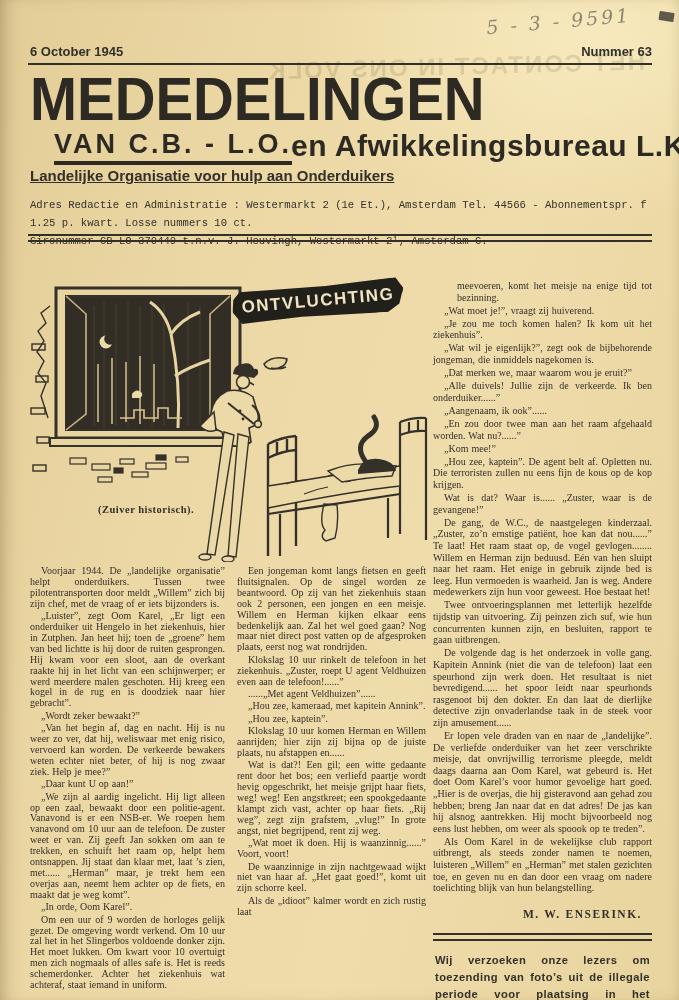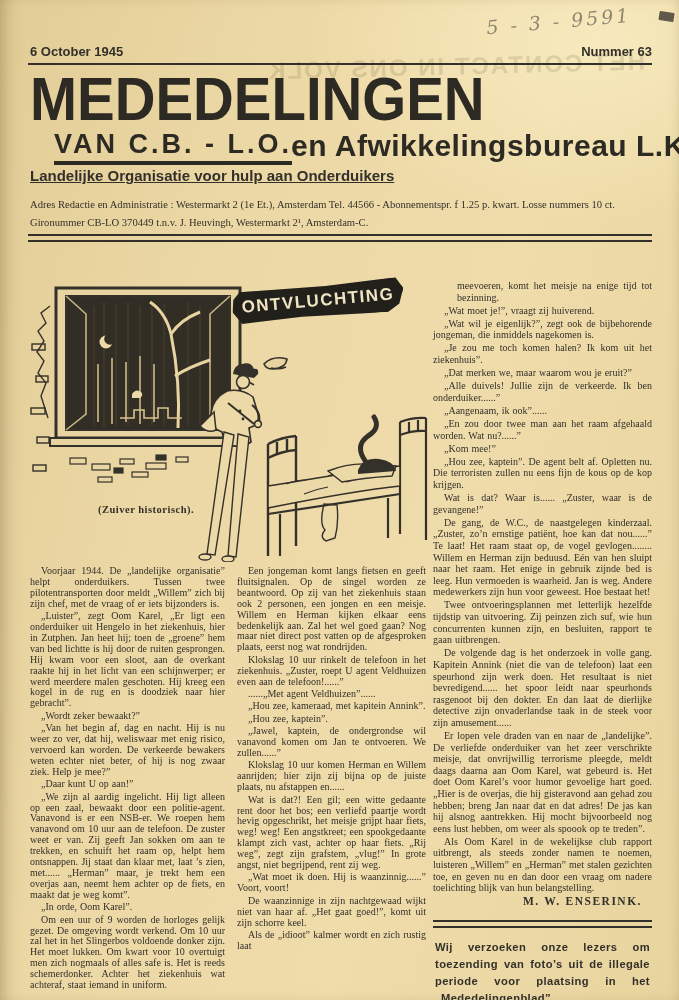--- a/index.html
+++ b/index.html
@@ -56,21 +56,21 @@
     position:absolute;left:0;top:0;font-size:27px;letter-spacing:3px;
     border-bottom:4px solid #2c2a23;padding-bottom:1px;white-space:nowrap;margin-left:24px;
   }
   .sub-right{position:absolute;left:261px;top:0;font-size:30px;letter-spacing:.5px;white-space:nowrap;}
   .tagline{
     position:absolute;left:30px;top:167px;
     font-family:"Liberation Sans", sans-serif;font-weight:bold;font-size:15px;text-decoration:underline;
   }
   .address{
     position:absolute;left:30px;top:196px;width:622px;
-    font-family:Liberation Serif, serif;font-size:10.6px;line-height:18px;
+    font-family:Liberation Mono, monospace;font-size:10.6px;line-height:18px;
   }
   .rule-double{border-top:2px solid var(--ink);border-bottom:2px solid var(--ink);height:4px;}
   .rule-head{position:absolute;left:28px;top:234px;width:624px;}
   
   .cartoon{position:absolute;left:28px;top:272px;width:405px;height:290px;}
   .banner{
     position:absolute;left:232px;top:284px;width:172px;height:34px;
     background:#22201a;transform:rotate(-5deg);
     clip-path:polygon(1% 25%, 5% 4%, 55% 8%, 96% 0%, 100% 34%, 97% 78%, 90% 100%, 40% 92%, 5% 98%, 0 62%);
     display:flex;align-items:center;justify-content:center;
@@ -86,21 +86,21 @@
     font-weight:bold;font-size:10.5px;letter-spacing:.5px;
   }
   
   .col p{margin:0 0 1.5px;text-indent:11px;text-align:justify;}
   .col{font-size:10px;line-height:10.9px;word-spacing:.5px;}
   .col1{position:absolute;left:30px;top:566px;width:195px;}
   .col2{position:absolute;left:237px;top:566px;width:189px;}
   .col3{position:absolute;left:433px;top:280px;width:219px;font-size:10px;line-height:11.6px;}
   .col--continuation .paras p:first-child{text-indent:0;margin-left:24px;}
   .signature{
-    text-align:right;padding-right:10px;margin-top:2px;
+    text-align:right;padding-right:10px;margin-top:15px;
     font-size:11.5px;letter-spacing:1.5px;font-weight:bold;
   }
   .col3 .rule-double{margin:13px 0 11px;}
   .notice{
     font-family:"Liberation Sans", sans-serif;font-weight:bold;
     font-size:11.2px;line-height:17px;letter-spacing:.4px;
     text-align:justify;margin:2px 2px 1px;
   }
 </style>
 </head>
@@ -248,34 +248,33 @@
       <p>„We zijn al aardig ingelicht. Hij ligt alleen op een zaal, bewaakt door een politie-agent. Vanavond is er een NSB-er. We roepen hem vanavond om 10 uur aan de telefoon. De zuster weet er van. Zij geeft Jan sokken om aan te trekken, en schuift het raam op, helpt hem ontsnappen. Jij staat dan klaar met, laat ’s zien, met...... „Herman” maar, je trekt hem een overjas aan, neemt hem achter op de fiets, en maakt dat je weg komt”.</p>
       <p>„In orde, Oom Karel”.</p>
       <p>Om een uur of 9 worden de horloges gelijk gezet. De omgeving wordt verkend. Om 10 uur zal het in het Slingerbos voldoende donker zijn. Het moet lukken. Om kwart voor 10 overtuigt men zich nogmaals of alles safe is. Het is reeds schemerdonker. Achter het ziekenhuis wat achteraf, staat iemand in uniform.</p>
     </div>
   <div class="col col2 paras">
       <p>Een jongeman komt langs fietsen en geeft fluitsignalen. Op de singel worden ze beantwoord. Op zij van het ziekenhuis staan ook 2 personen, een jongen en een meisje. Willem en Herman kijken elkaar eens bedenkelijk aan. Zal het wel goed gaan? Nog maar niet direct post vatten op de afgesproken plaats, eerst nog wat rondrijden.</p>
       <p>Klokslag 10 uur rinkelt de telefoon in het ziekenhuis. „Zuster, roept U agent Veldhuizen even aan de telefoon!......”</p>
       <p>......„Met agent Veldhuizen”......</p>
       <p>„Hou zee, kameraad, met kapitein Annink”.</p>
       <p>„Hou zee, kaptein”.</p>
-      <p>„Jawel, kaptein, de ondergrondse wil vanavond komen om Jan te ontvoeren. We zullen......”</p>
       <p>Klokslag 10 uur komen Herman en Willem aanrijden; hier zijn zij bijna op de juiste plaats, nu afstappen en......</p>
       <p>Wat is dat?! Een gil; een witte gedaante rent door het bos; een verliefd paartje wordt hevig opgeschrikt, het meisje grijpt haar fiets, weg! weg! Een angstkreet; een spookgedaante klampt zich vast, achter op haar fiets. „Rij weg”, zegt zijn grafstem, „vlug!” In grote angst, niet begrijpend, rent zij weg.</p>
       <p>„Wat moet ik doen. Hij is waanzinnig......” Voort, voort!</p>
       <p>De waanzinnige in zijn nachtgewaad wijkt niet van haar af. „Het gaat goed!”, komt uit zijn schorre keel.</p>
       <p>Als de „idioot” kalmer wordt en zich rustig laat</p>
     </div>
 
   <div class="col col3 col--continuation">
     <div class="paras">
         <p>meevoeren, komt het meisje na enige tijd tot bezinning.</p>
         <p>„Wat moet je!”, vraagt zij huiverend.</p>
+        <p>„Je zou me toch komen halen? Ik kom uit het ziekenhuis”.</p>
         <p>„Wat wil je eigenlijk?”, zegt ook de bijbehorende jongeman, die inmiddels nagekomen is.</p>
-        <p>„Je zou me toch komen halen? Ik kom uit het ziekenhuis”.</p>
         <p>„Dat merken we, maar waarom wou je eruit?”</p>
         <p>„Alle duivels! Jullie zijn de verkeerde. Ik ben onderduiker......”</p>
         <p>„Aangenaam, ik ook”......</p>
         <p>„En zou door twee man aan het raam afgehaald worden. Wat nu?......”</p>
         <p>„Kom mee!”</p>
         <p>„Hou zee, kaptein”. De agent belt af. Opletten nu. Die terroristen zullen nu eens fijn de kous op de kop krijgen.</p>
         <p>Wat is dat? Waar is...... „Zuster, waar is de gevangene!”</p>
         <p>De gang, de W.C., de naastgelegen kinderzaal. „Zuster, zo’n ernstige patiënt, hoe kan dat nou......” Te laat! Het raam staat op, de vogel gevlogen........ Willem en Herman zijn beduusd. Eén van hen sluipt naar het raam. Het enige in gebruik zijnde bed is leeg. Hun vermoeden is waarheid. Jan is weg. Andere medewerkers zijn hun voor geweest. Hoe bestaat het!</p>
         <p>Twee ontvoeringsplannen met letterlijk hezelfde tijdstip van uitvoering. Zij peinzen zich suf, wie hun concurrenten kunnen zijn, en besluiten, rapport te gaan uitbrengen.</p>
         <p>De volgende dag is het onderzoek in volle gang. Kapitein Annink (niet die van de telefoon) laat een speurhond zijn werk doen. Het resultaat is niet bevredigend...... het spoor leidt naar speurhonds rasgenoot bij den dokter. En dan laat de dierlijke detective zijn onvaderlandse taak in de steek voor zijn amusement......</p>

